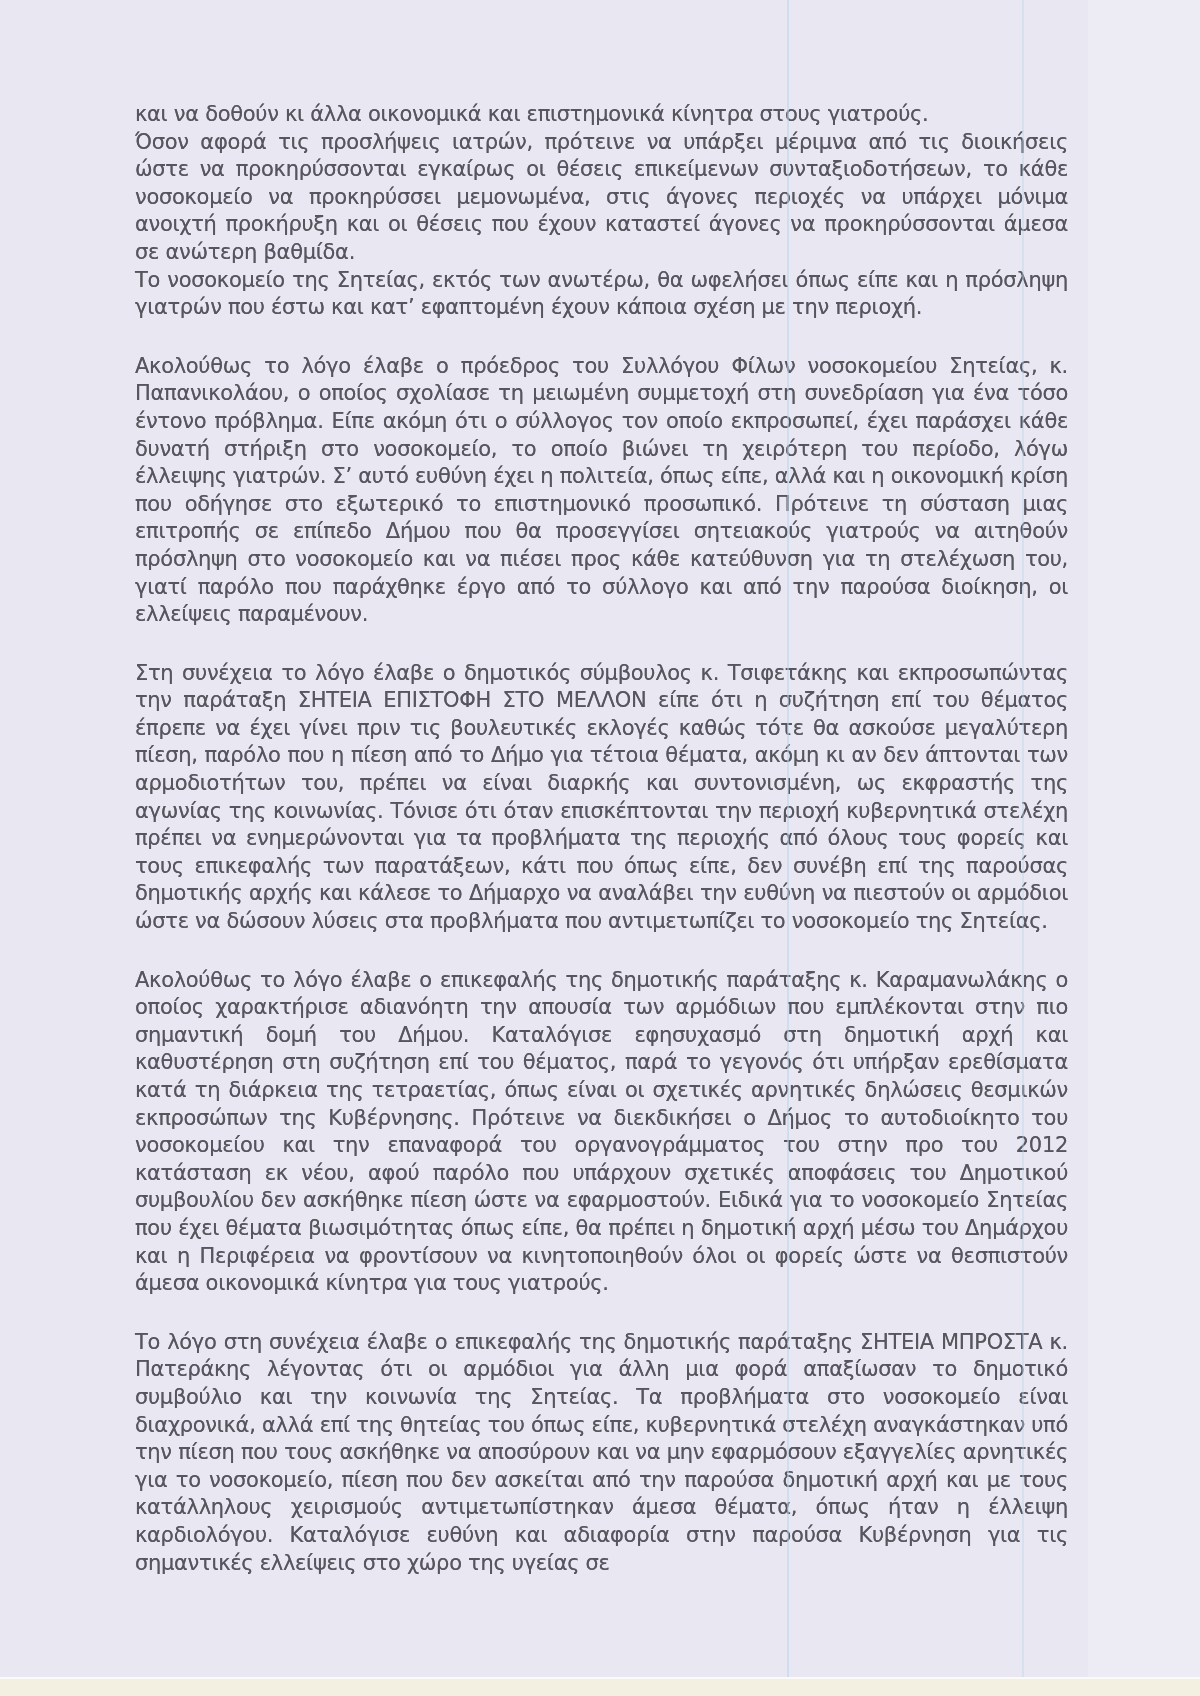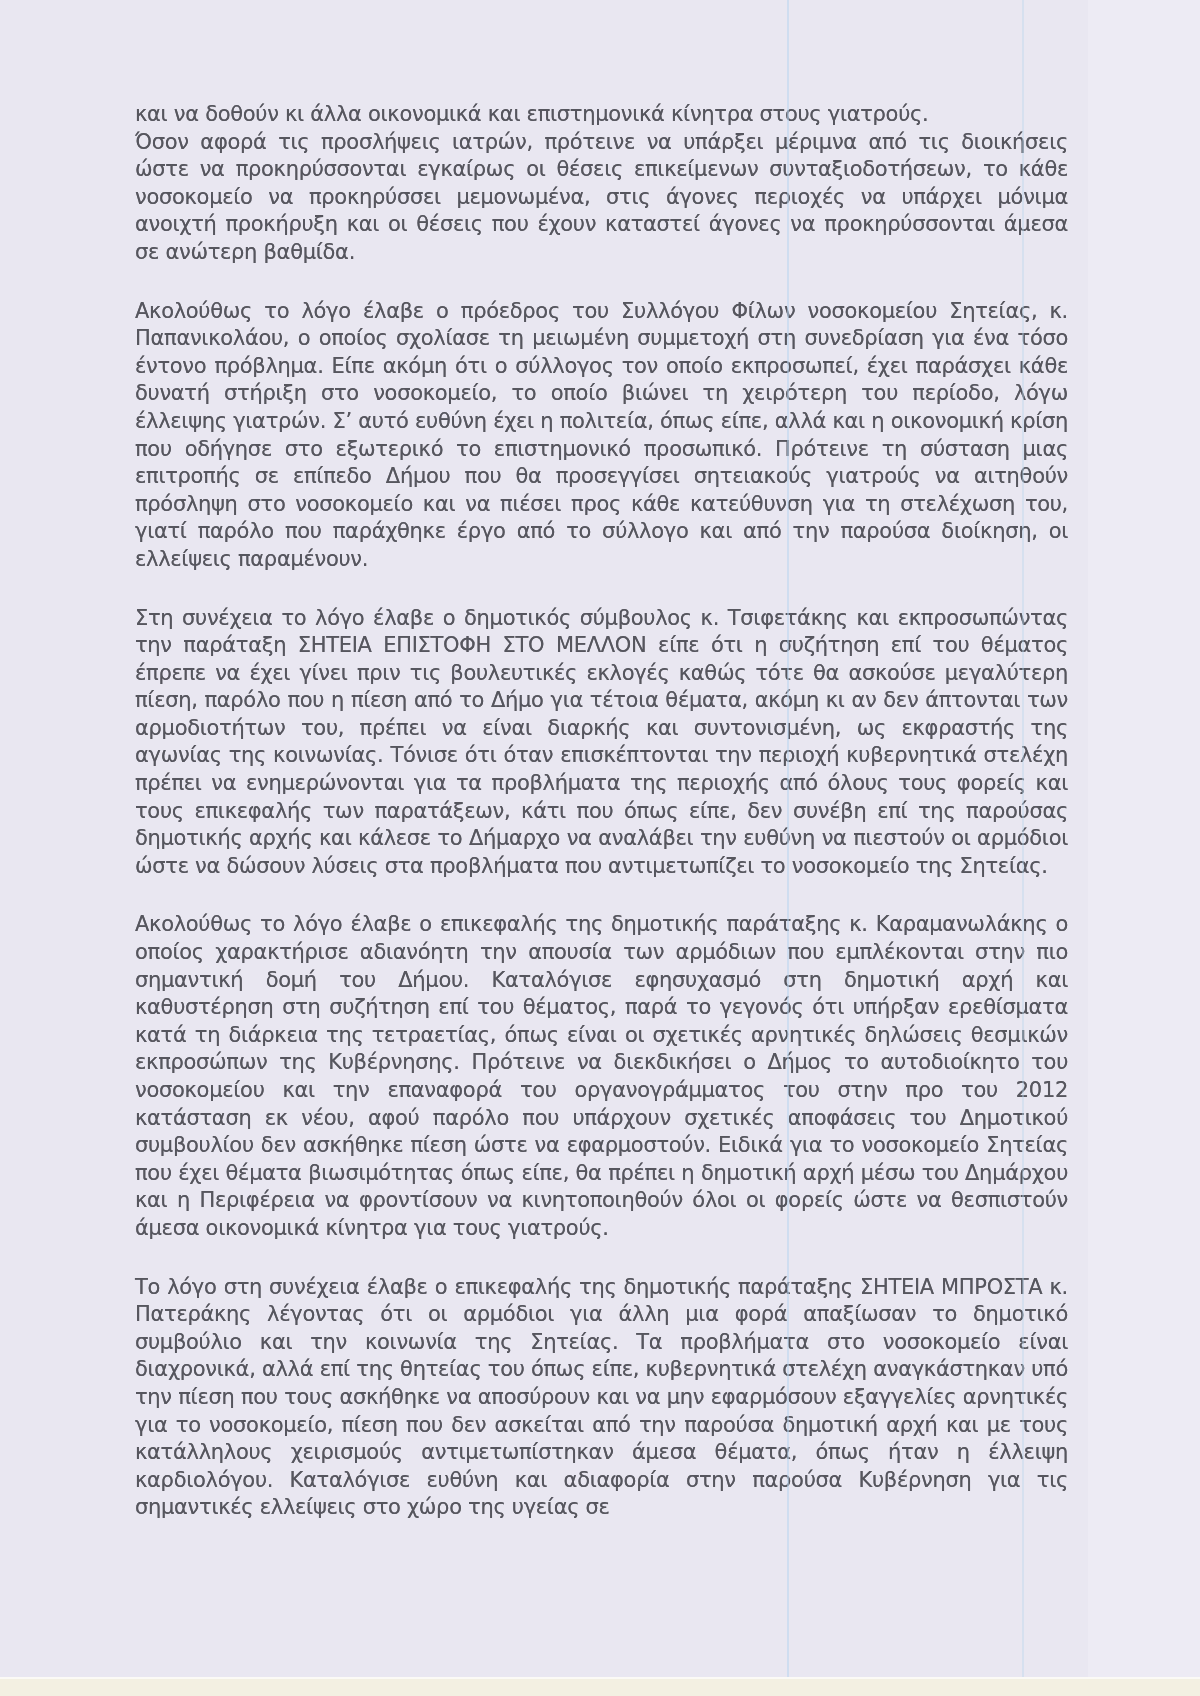--- a/index.html
+++ b/index.html
@@ -82,20 +82,21 @@
 </head>
 <body>
 
 <div class="page">
 
   <div class="right-band"></div>
 
   <div class="text-block">
     <p class="para">και να δοθούν κι άλλα οικονομικά και επιστημονικά κίνητρα στους γιατρούς.</p>
     <p class="para">Όσον αφορά τις προσλήψεις ιατρών, πρότεινε να υπάρξει μέριμνα από τις διοικήσεις ώστε να προκηρύσσονται εγκαίρως οι θέσεις επικείμενων συνταξιοδοτήσεων, το κάθε νοσοκομείο να προκηρύσσει μεμονωμένα, στις άγονες περιοχές να υπάρχει μόνιμα ανοιχτή προκήρυξη και οι θέσεις που έχουν καταστεί άγονες να προκηρύσσονται άμεσα σε ανώτερη βαθμίδα.</p>
+    <p class="para">Το νοσοκομείο της Σητείας, εκτός των ανωτέρω, θα ωφελήσει όπως είπε και η πρόσληψη γιατρών που έστω και κατ’ εφαπτομένη έχουν κάποια σχέση με την περιοχή.</p>
     <p class="para gap">Ακολούθως το λόγο έλαβε ο πρόεδρος του Συλλόγου Φίλων νοσοκομείου Σητείας, κ. Παπανικολάου, ο οποίος σχολίασε τη μειωμένη συμμετοχή στη συνεδρίαση για ένα τόσο έντονο πρόβλημα. Είπε ακόμη ότι ο σύλλογος τον οποίο εκπροσωπεί, έχει παράσχει κάθε δυνατή στήριξη στο νοσοκομείο, το οποίο βιώνει τη χειρότερη του περίοδο, λόγω έλλειψης γιατρών. Σ’ αυτό ευθύνη έχει η πολιτεία, όπως είπε, αλλά και η οικονομική κρίση που οδήγησε στο εξωτερικό το επιστημονικό προσωπικό. Πρότεινε τη σύσταση μιας επιτροπής σε επίπεδο Δήμου που θα προσεγγίσει σητειακούς γιατρούς να αιτηθούν πρόσληψη στο νοσοκομείο και να πιέσει προς κάθε κατεύθυνση για τη στελέχωση του, γιατί παρόλο που παράχθηκε έργο από το σύλλογο και από την παρούσα διοίκηση, οι ελλείψεις παραμένουν.</p>
     <p class="para gap">Στη συνέχεια το λόγο έλαβε ο δημοτικός σύμβουλος κ. Τσιφετάκης και εκπροσωπώντας την παράταξη ΣΗΤΕΙΑ ΕΠΙΣΤΟΦΗ ΣΤΟ ΜΕΛΛΟΝ είπε ότι η συζήτηση επί του θέματος έπρεπε να έχει γίνει πριν τις βουλευτικές εκλογές καθώς τότε θα ασκούσε μεγαλύτερη πίεση, παρόλο που η πίεση από το Δήμο για τέτοια θέματα, ακόμη κι αν δεν άπτονται των αρμοδιοτήτων του, πρέπει να είναι διαρκής και συντονισμένη, ως εκφραστής της αγωνίας της κοινωνίας. Τόνισε ότι όταν επισκέπτονται την περιοχή κυβερνητικά στελέχη πρέπει να ενημερώνονται για τα προβλήματα της περιοχής από όλους τους φορείς και τους επικεφαλής των παρατάξεων, κάτι που όπως είπε, δεν συνέβη επί της παρούσας δημοτικής αρχής και κάλεσε το Δήμαρχο να αναλάβει την ευθύνη να πιεστούν οι αρμόδιοι ώστε να δώσουν λύσεις στα προβλήματα που αντιμετωπίζει το νοσοκομείο της Σητείας.</p>
     <p class="para gap">Ακολούθως το λόγο έλαβε ο επικεφαλής της δημοτικής παράταξης κ. Καραμανωλάκης ο οποίος χαρακτήρισε αδιανόητη την απουσία των αρμόδιων που εμπλέκονται στην πιο σημαντική δομή του Δήμου. Καταλόγισε εφησυχασμό στη δημοτική αρχή και καθυστέρηση στη συζήτηση επί του θέματος, παρά το γεγονός ότι υπήρξαν ερεθίσματα κατά τη διάρκεια της τετραετίας, όπως είναι οι σχετικές αρνητικές δηλώσεις θεσμικών εκπροσώπων της Κυβέρνησης. Πρότεινε να διεκδικήσει ο Δήμος το αυτοδιοίκητο του νοσοκομείου και την επαναφορά του οργανογράμματος του στην προ του 2012 κατάσταση εκ νέου, αφού παρόλο που υπάρχουν σχετικές αποφάσεις του Δημοτικού συμβουλίου δεν ασκήθηκε πίεση ώστε να εφαρμοστούν. Ειδικά για το νοσοκομείο Σητείας που έχει θέματα βιωσιμότητας όπως είπε, θα πρέπει η δημοτική αρχή μέσω του Δημάρχου και η Περιφέρεια να φροντίσουν να κινητοποιηθούν όλοι οι φορείς ώστε να θεσπιστούν άμεσα οικονομικά κίνητρα για τους γιατρούς.</p>
     <p class="para gap">Το λόγο στη συνέχεια έλαβε ο επικεφαλής της δημοτικής παράταξης ΣΗΤΕΙΑ ΜΠΡΟΣΤΑ κ. Πατεράκης λέγοντας ότι οι αρμόδιοι για άλλη μια φορά απαξίωσαν το δημοτικό συμβούλιο και την κοινωνία της Σητείας. Τα προβλήματα στο νοσοκομείο είναι διαχρονικά, αλλά επί της θητείας του όπως είπε, κυβερνητικά στελέχη αναγκάστηκαν υπό την πίεση που τους ασκήθηκε να αποσύρουν και να μην εφαρμόσουν εξαγγελίες αρνητικές για το νοσοκομείο, πίεση που δεν ασκείται από την παρούσα δημοτική αρχή και με τους κατάλληλους χειρισμούς αντιμετωπίστηκαν άμεσα θέματα, όπως ήταν η έλλειψη καρδιολόγου. Καταλόγισε ευθύνη και αδιαφορία στην παρούσα Κυβέρνηση για τις σημαντικές ελλείψεις στο χώρο της υγείας σε</p>
   </div>
 
   <div class="scan-line line-1"></div>
   <div class="scan-line line-2"></div>
 
   <div class="bottom-band"></div>

